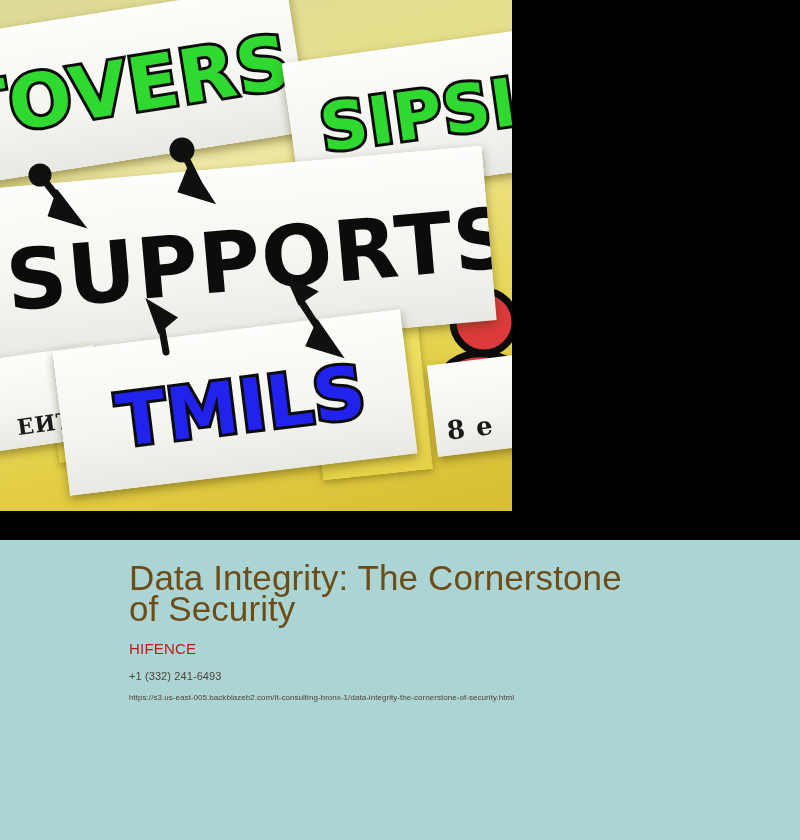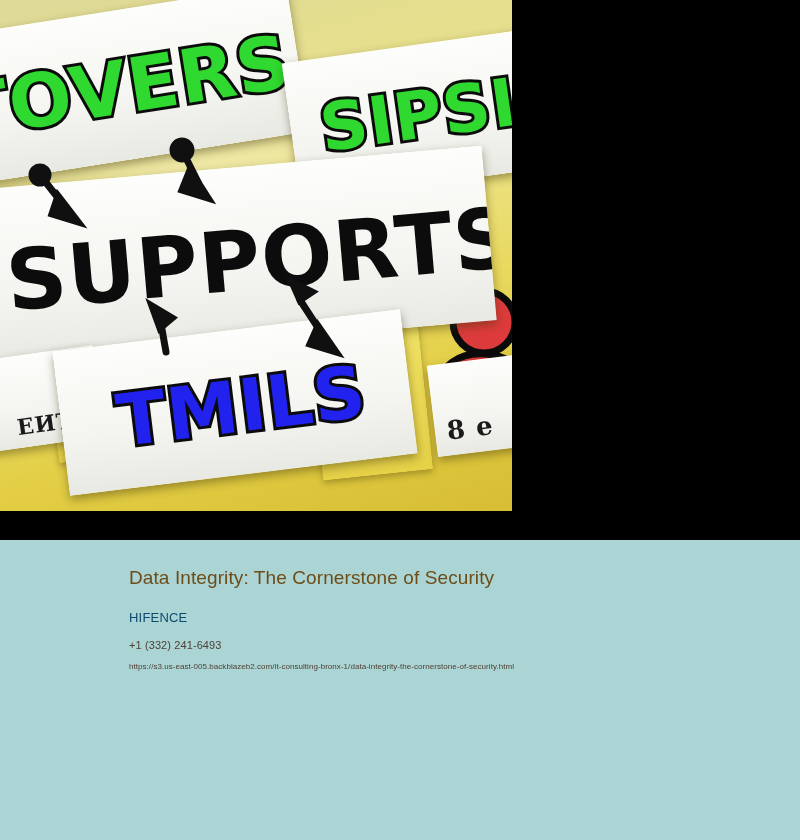--- a/index.html
+++ b/index.html
@@ -179,32 +179,32 @@
     height: 300px;
     background: #abd4d4;
   }
   #panel-inner {
     position: absolute;
     left: 129px;
     top: 22px;
     right: 30px;
   }
   #page-title {
-    font-size: 19px;
+    font-size: 35px;
     line-height: 31px;
     font-weight: normal;
     color: #6d4c18;
     margin: 0;
     max-width: 520px;
     letter-spacing: .1px;
   }
   #org-name {
-    font-size: 13px;
+    font-size: 15px;
     line-height: 18px;
-    color: #0c4a6e;
+    color: #b91c1c;
     margin-top: 16px;
     letter-spacing: .2px;
   }
   #contact-block {
     margin-top: 8px;
     color: #4f4136;
     font-size: 11px;
     line-height: 20px;
   }
   #contact-block div { letter-spacing: .1px; }

